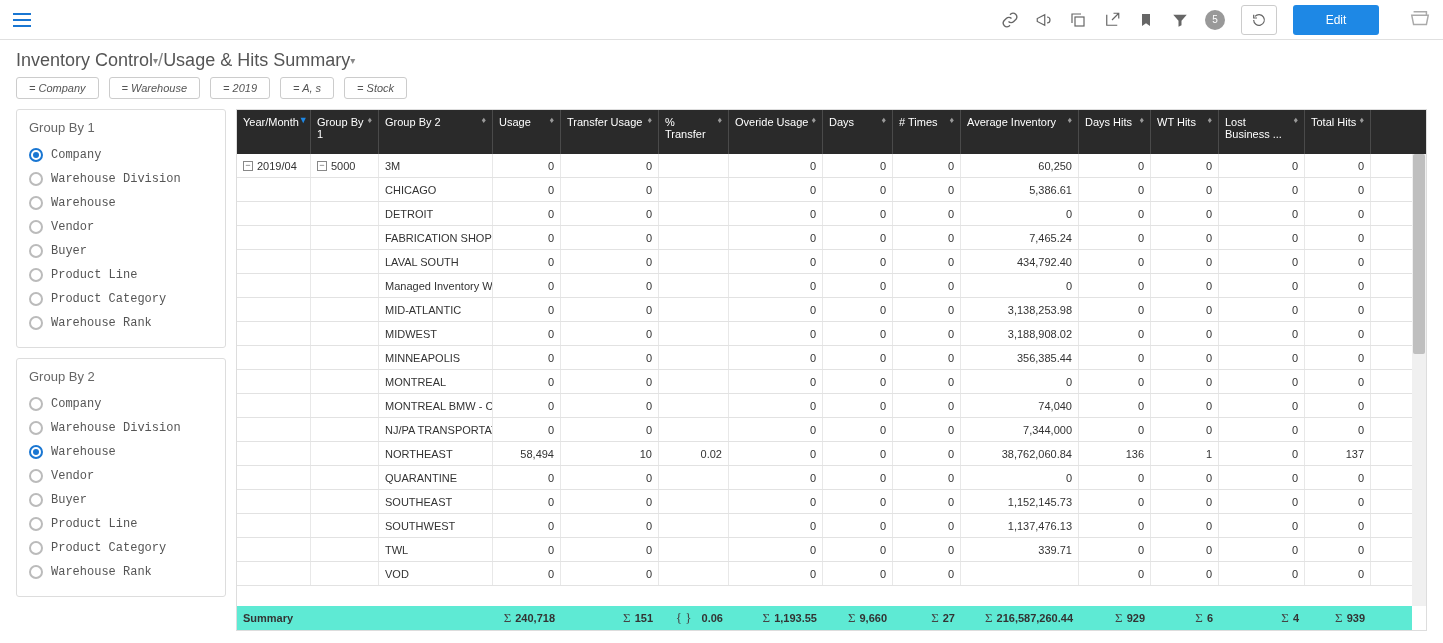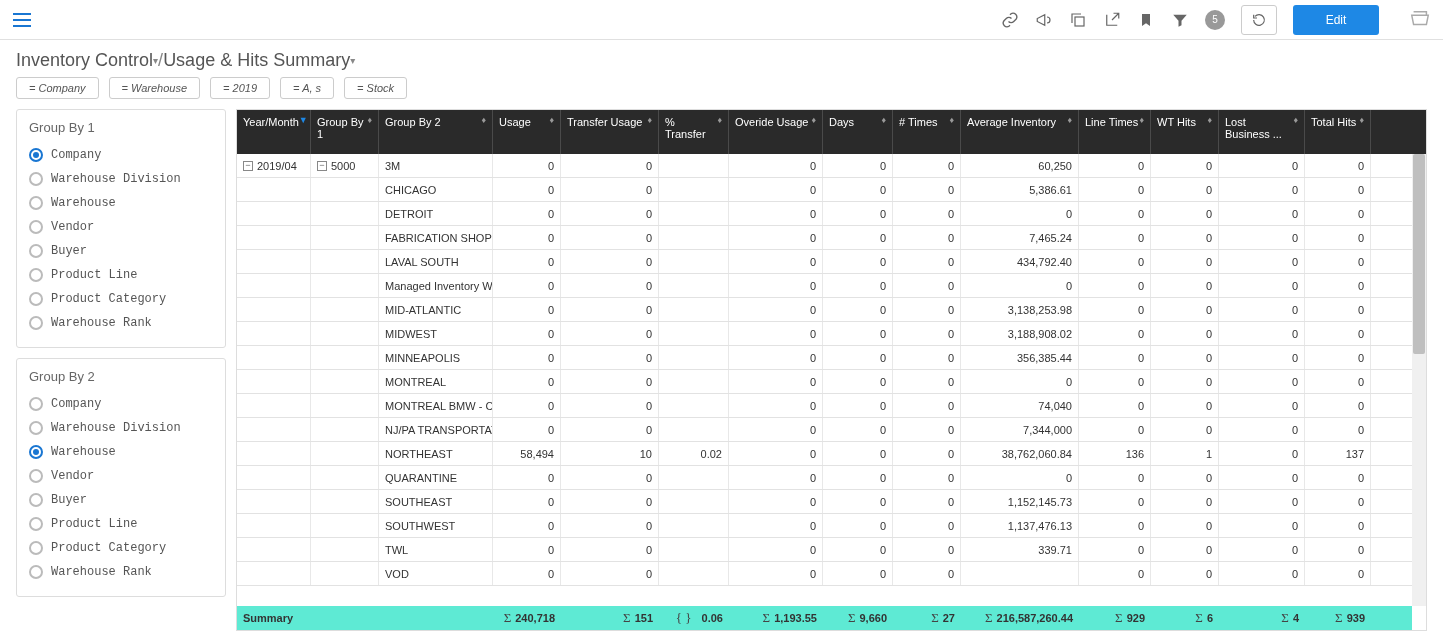--- a/index.html
+++ b/index.html
@@ -258,21 +258,21 @@
         </div>
         <div class="th c-times">
           <div># Times</div>
           <div class="sort">♦</div>
         </div>
         <div class="th c-avg">
           <div>Average Inventory</div>
           <div class="sort">♦</div>
         </div>
         <div class="th c-line">
-          <div>Line Times</div>
+          <div>Days Hits</div>
           <div class="sort">♦</div>
         </div>
         <div class="th c-wt">
           <div>WT Hits</div>
           <div class="sort">♦</div>
         </div>
         <div class="th c-lost">
           <div>Lost Business ...</div>
           <div class="sort">♦</div>
         </div>

